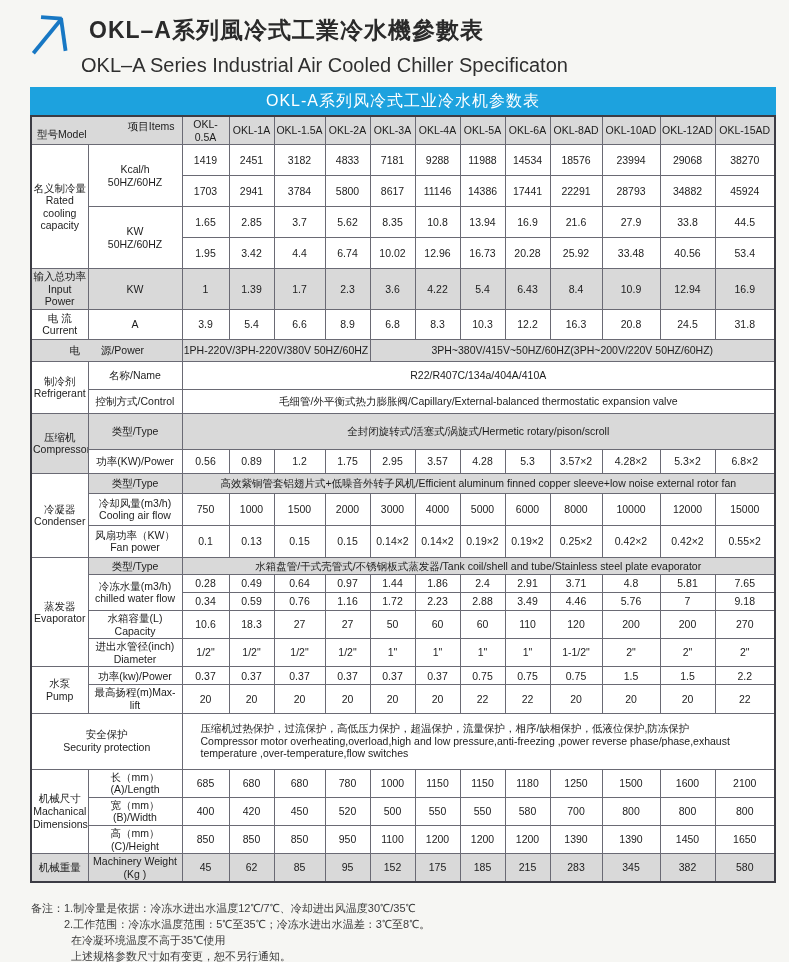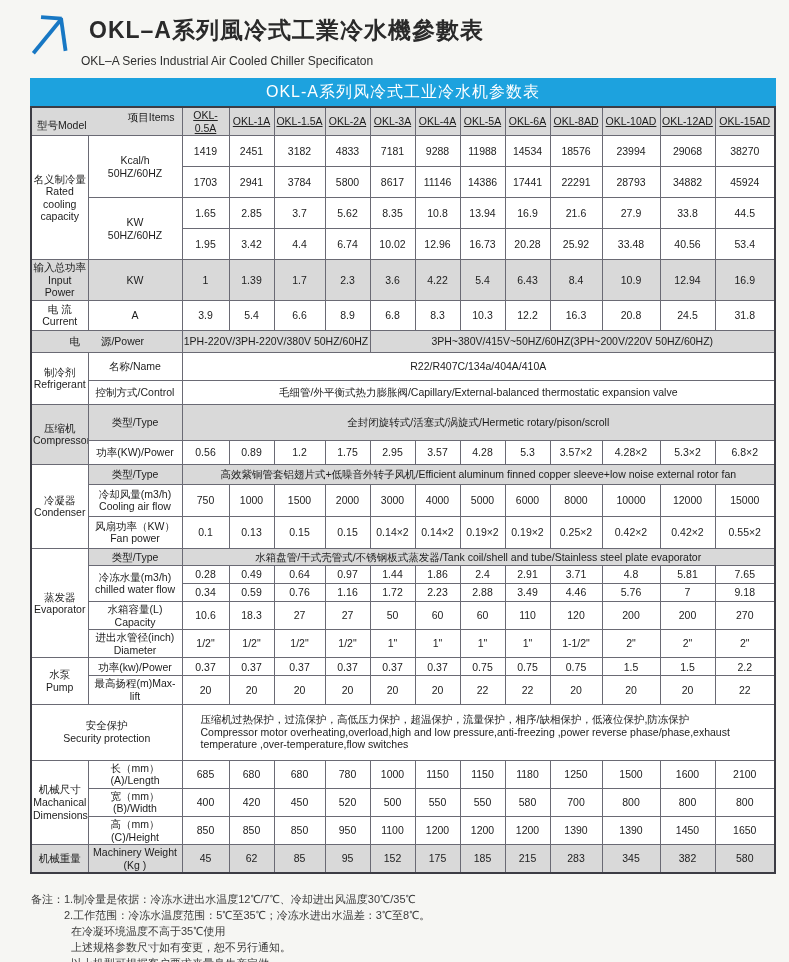--- a/index.html
+++ b/index.html
@@ -8,21 +8,21 @@
     background:#f6f6f3;
     font-family:"Liberation Sans", sans-serif;
     color:#222;
   }
   .page{position:relative;padding-top:7px;}
   
   .brand{display:flex;align-items:flex-start;margin-left:27px;}
   .brand-arrow{width:48px;height:46px;flex:0 0 48px;margin-top:4px;}
   .titles{margin-left:6px;}
   .title-zh{font-size:23px;font-weight:bold;color:#2a2a2a;margin:8px;letter-spacing:1px;}
-  .title-en{font-size:12px;font-weight:normal;color:#2f2f2f;margin:2px 0 0 0;}
+  .title-en{font-size:20px;font-weight:normal;color:#2f2f2f;margin:2px 0 0 0;}
   
   .banner{
     margin:10px 0 0 30px;width:746px;height:28px;
     background:#1da2de;color:#ffffff;
     text-align:center;line-height:28px;font-size:16px;letter-spacing:1px;
   }
   
   table{
     margin-left:30px;border-collapse:collapse;table-layout:fixed;
     width:746px;background:#ffffff;border:2px solid #3c3c44;
@@ -83,21 +83,21 @@
       <col style="width:45px">
         <col style="width:45px">
         <col style="width:45px">
         <col style="width:45px">
       <col style="width:52px">
         <col style="width:58px">
         <col style="width:55px">
         <col style="width:60px">
     </colgroup>
     <tbody>
-        <tr class="grey" style="height: 18px; text-decoration: underline;">
+        <tr class="grey" style="height: 18px;">
           <th colspan="2" class="corner">
             <span class="corner-items">项目Items</span>
             <span class="corner-model">型号Model</span>
           </th>
           <th>OKL-0.5A</th>
           <th>OKL-1A</th>
           <th>OKL-1.5A</th>
           <th>OKL-2A</th>
           <th>OKL-3A</th>
           <th>OKL-4A</th>

